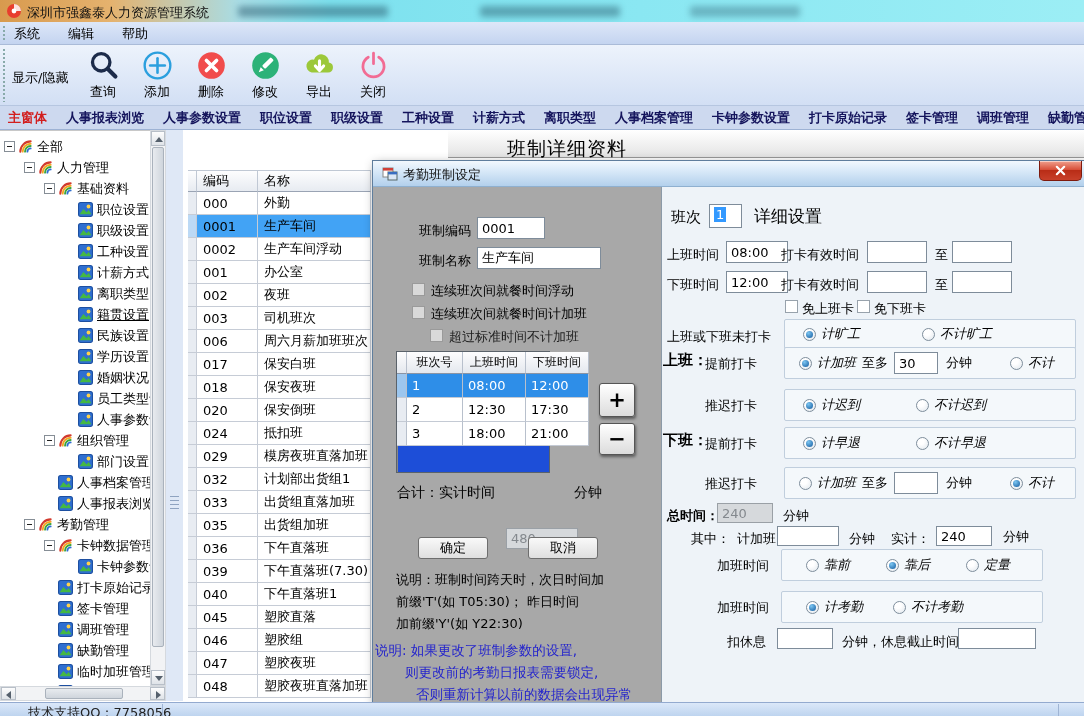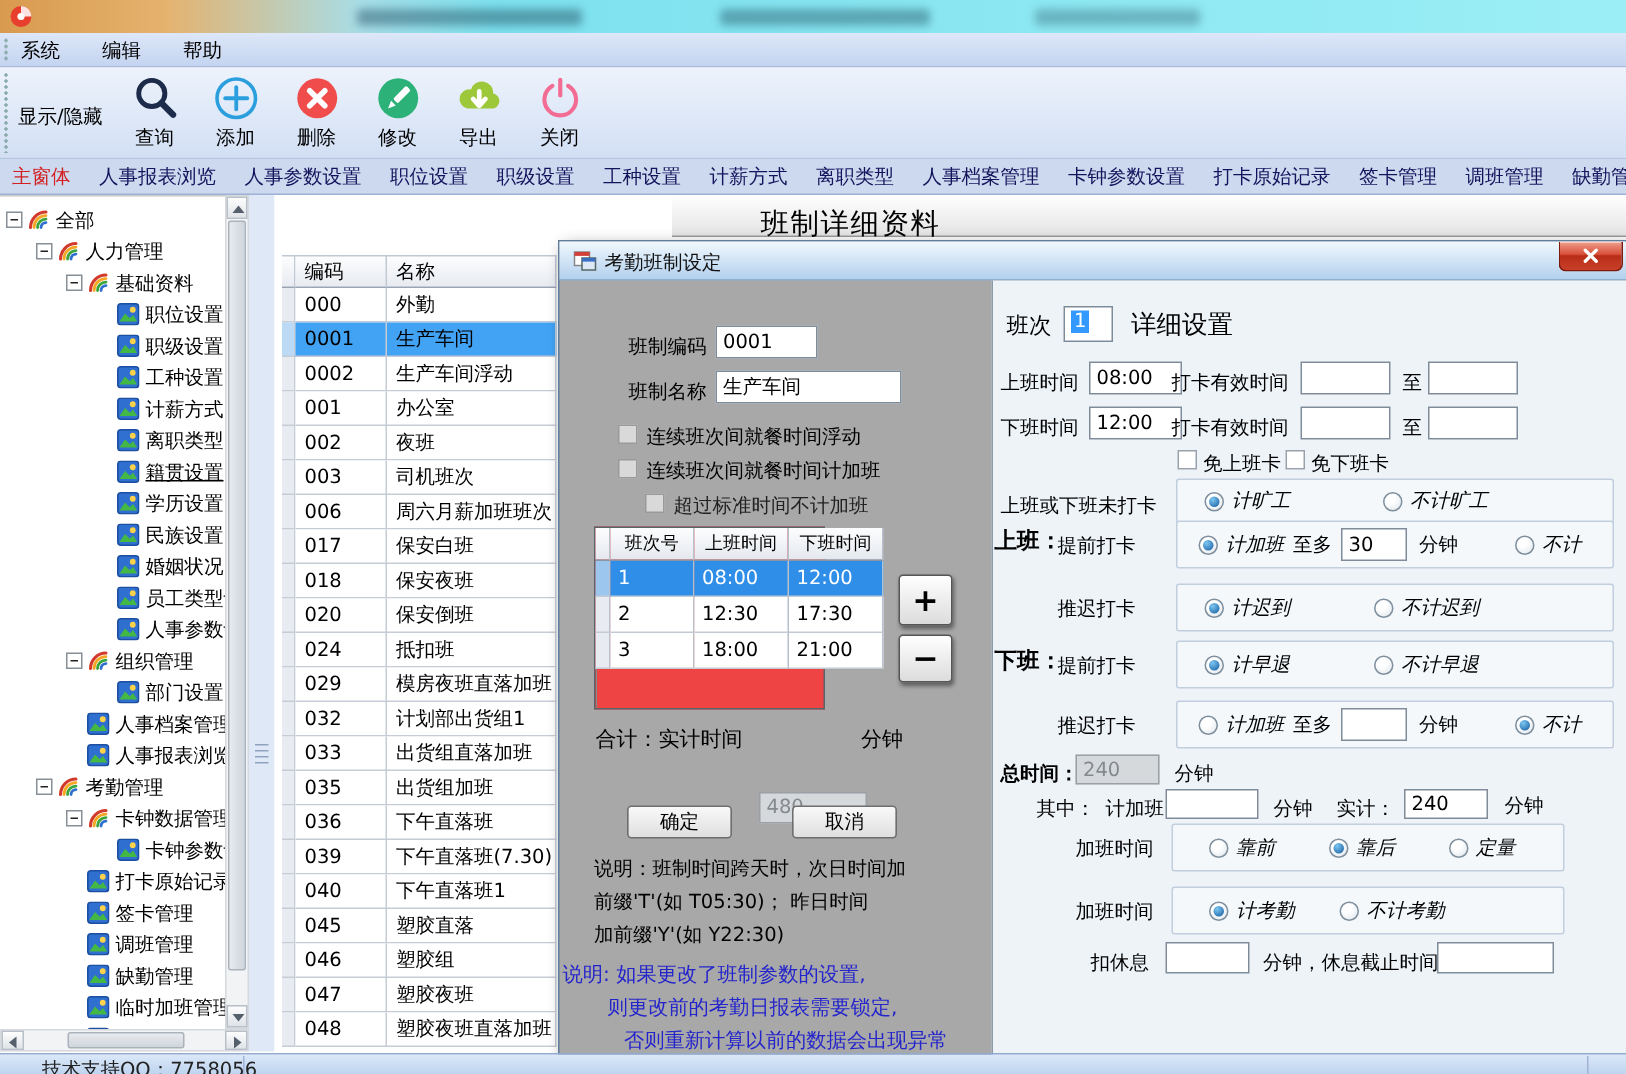--- a/index.html
+++ b/index.html
@@ -30,21 +30,21 @@
   #toolbar-toggle { position:absolute; left:12px; top:24px; font-size:13px; }
   #toolbar-buttons { position:absolute; left:76px; top:4px; display:flex; }
   .tbtn { width:54px; height:54px; display:flex; flex-direction:column; align-items:center; justify-content:flex-start; }
   .tbtn .ticon { width:33px; height:33px; }
   .tbtn .ticon svg { width:100%; height:100%; }
   .tbtn .tlabel { font-size:13px; color:#000; margin-top:1px; }
 
   
   #tabbar { left:0; top:106px; width:1084px; height:24px; background:#cdd9ef;
     border-bottom:1px solid #9db2d4; display:flex; align-items:center; padding-left:8px; overflow:hidden; }
-  .tab { font-size:13px; font-weight:normal; color:#14145c; margin-right:19px; white-space:nowrap; }
+  .tab { font-size:13px; font-weight:bold; color:#14145c; margin-right:19px; white-space:nowrap; }
   .tab.active { color:#d21f1f; }
 
   
   #tree-panel { left:0; top:130px; width:150px; height:556px; background:#fff; overflow:hidden; border-top:1px solid #c8c8c8;}
   #tree { position:absolute; left:0; top:5px; width:150px; }
   .tree-row { height:21px; display:flex; align-items:center; white-space:nowrap; }
   .tree-row .expander { width:11px; height:11px; min-width:11px; border:1px solid #868e96; background:#fff; position:relative; margin-right:3px; }
   .tree-row .expander::after { content:""; position:absolute; left:2px; right:2px; top:4px; height:1px; background:#222; }
   .tree-row .spacer { width:14px; min-width:14px; }
   .tree-row .nicon { width:15px; height:15px; min-width:15px; margin-right:4px; }
@@ -103,21 +103,21 @@
   .input.disabled { background:#d6d9dc; color:#84898e; border-color:#9aa0a6; }
   .cbx { position:absolute; width:13px; height:13px; border:1px solid #98a2ac; background:#fff; }
   .cbx.gray { background:#d9d9d9; border-color:#9a9a9a; }
   .btn { position:absolute; background:linear-gradient(#f9f9f9,#dfdfdf); border:1px solid #6e6e6e; border-radius:3px;
     font-size:13px; color:#000; display:flex; align-items:center; justify-content:center; }
   .sq-btn { position:absolute; width:36px; background:linear-gradient(#ffffff,#dcdcdc); border:1px solid #555;
     border-radius:3px; box-shadow:1px 2px 3px rgba(0,0,0,.45); font-size:21px; font-weight:bold;
     display:flex; align-items:center; justify-content:center; color:#000; }
 
   
-  #shift-table { position:absolute; left:23px; top:190px; width:154px; height:122px; background:#ef4444;
+  #shift-table { position:absolute; left:23px; top:190px; width:154px; height:122px; background:#1d4ed8;
     border:1px solid #5a626a; box-shadow:inset 1px 1px 0 #888; }
   .st-head { display:flex; height:22px; }
   .st-head .cell { background:linear-gradient(#fdfdfe,#e4e8ee); border-right:1px solid #b8c0cc; border-bottom:1px solid #8a94a4;
     font-size:12px; display:flex; align-items:center; justify-content:center; }
   .st-row { display:flex; height:24px; }
   .st-row .cell { border-right:1px solid #b8c0cc; border-bottom:1px solid #c4cad4; background:#fff;
     font-size:13px; display:flex; align-items:center; padding-left:5px; }
   .st-row .ind { background:#e8ecf2; padding:0; }
   .st-row.sel .cell { background:#2e8ee8; color:#fff; }
   .st-row.sel .ind { background:#9cc6ee; }
@@ -160,20 +160,21 @@
     <div class="blur" style="left:238px;top:6px;width:150px;height:11px;background:rgba(30,75,95,.45)"></div>
     <div class="blur" style="left:480px;top:6px;width:140px;height:11px;background:rgba(25,70,90,.40)"></div>
     <div class="blur" style="left:690px;top:6px;width:110px;height:11px;background:rgba(40,85,105,.35)"></div>
     <span id="app-icon">
       <svg viewBox="0 0 16 16">
           <circle cx="8" cy="8" r="7" fill="#e83e2e"></circle>
           <path d="M8 1 A7 7 0 0 1 15 8 L8 8 z" fill="#fff" opacity=".85"></path>
           <circle cx="8" cy="8" r="2.4" fill="#fff"></circle>
         </svg>
     </span>
+    <span id="window-title">深圳市强鑫泰人力资源管理系统</span>
   </div>
 
   <div id="menubar" class="abs">
     <span class="grip"></span>
     <span id="menu-items"><span class="menu-item">系统</span><span class="menu-item">编辑</span><span class="menu-item">帮助</span></span>
   </div>
 
   <div id="toolbar" class="abs">
     <span class="grip"></span>
     <span id="toolbar-toggle">显示/隐藏</span>
@@ -331,30 +332,30 @@
             </svg></span>
           <span class="tlabel">籍贯设置</span>
         </div>
         <div class="tree-row" style="padding-left: 64px;">
           <span class="spacer"></span>
           <span class="nicon"><svg viewBox="0 0 14 14">
               <rect x="0.5" y="0.5" width="13" height="13" rx="2" fill="#2f6fd0" stroke="#1d4fa0"></rect>
               <circle cx="9.8" cy="4.2" r="1.8" fill="#ffd24a"></circle>
               <path d="M1.5 11.5 L5 6.5 L8 9.5 L10 7.5 L12.5 11.5 z" fill="#44b844"></path>
             </svg></span>
+          <span class="tlabel">民族设置</span>
+        </div>
+        <div class="tree-row" style="padding-left: 64px;">
+          <span class="spacer"></span>
+          <span class="nicon"><svg viewBox="0 0 14 14">
+              <rect x="0.5" y="0.5" width="13" height="13" rx="2" fill="#2f6fd0" stroke="#1d4fa0"></rect>
+              <circle cx="9.8" cy="4.2" r="1.8" fill="#ffd24a"></circle>
+              <path d="M1.5 11.5 L5 6.5 L8 9.5 L10 7.5 L12.5 11.5 z" fill="#44b844"></path>
+            </svg></span>
           <span class="tlabel">学历设置</span>
-        </div>
-        <div class="tree-row" style="padding-left: 64px;">
-          <span class="spacer"></span>
-          <span class="nicon"><svg viewBox="0 0 14 14">
-              <rect x="0.5" y="0.5" width="13" height="13" rx="2" fill="#2f6fd0" stroke="#1d4fa0"></rect>
-              <circle cx="9.8" cy="4.2" r="1.8" fill="#ffd24a"></circle>
-              <path d="M1.5 11.5 L5 6.5 L8 9.5 L10 7.5 L12.5 11.5 z" fill="#44b844"></path>
-            </svg></span>
-          <span class="tlabel">民族设置</span>
         </div>
         <div class="tree-row" style="padding-left: 64px;">
           <span class="spacer"></span>
           <span class="nicon"><svg viewBox="0 0 14 14">
               <rect x="0.5" y="0.5" width="13" height="13" rx="2" fill="#2f6fd0" stroke="#1d4fa0"></rect>
               <circle cx="9.8" cy="4.2" r="1.8" fill="#ffd24a"></circle>
               <path d="M1.5 11.5 L5 6.5 L8 9.5 L10 7.5 L12.5 11.5 z" fill="#44b844"></path>
             </svg></span>
           <span class="tlabel">婚姻状况</span>
         </div>

